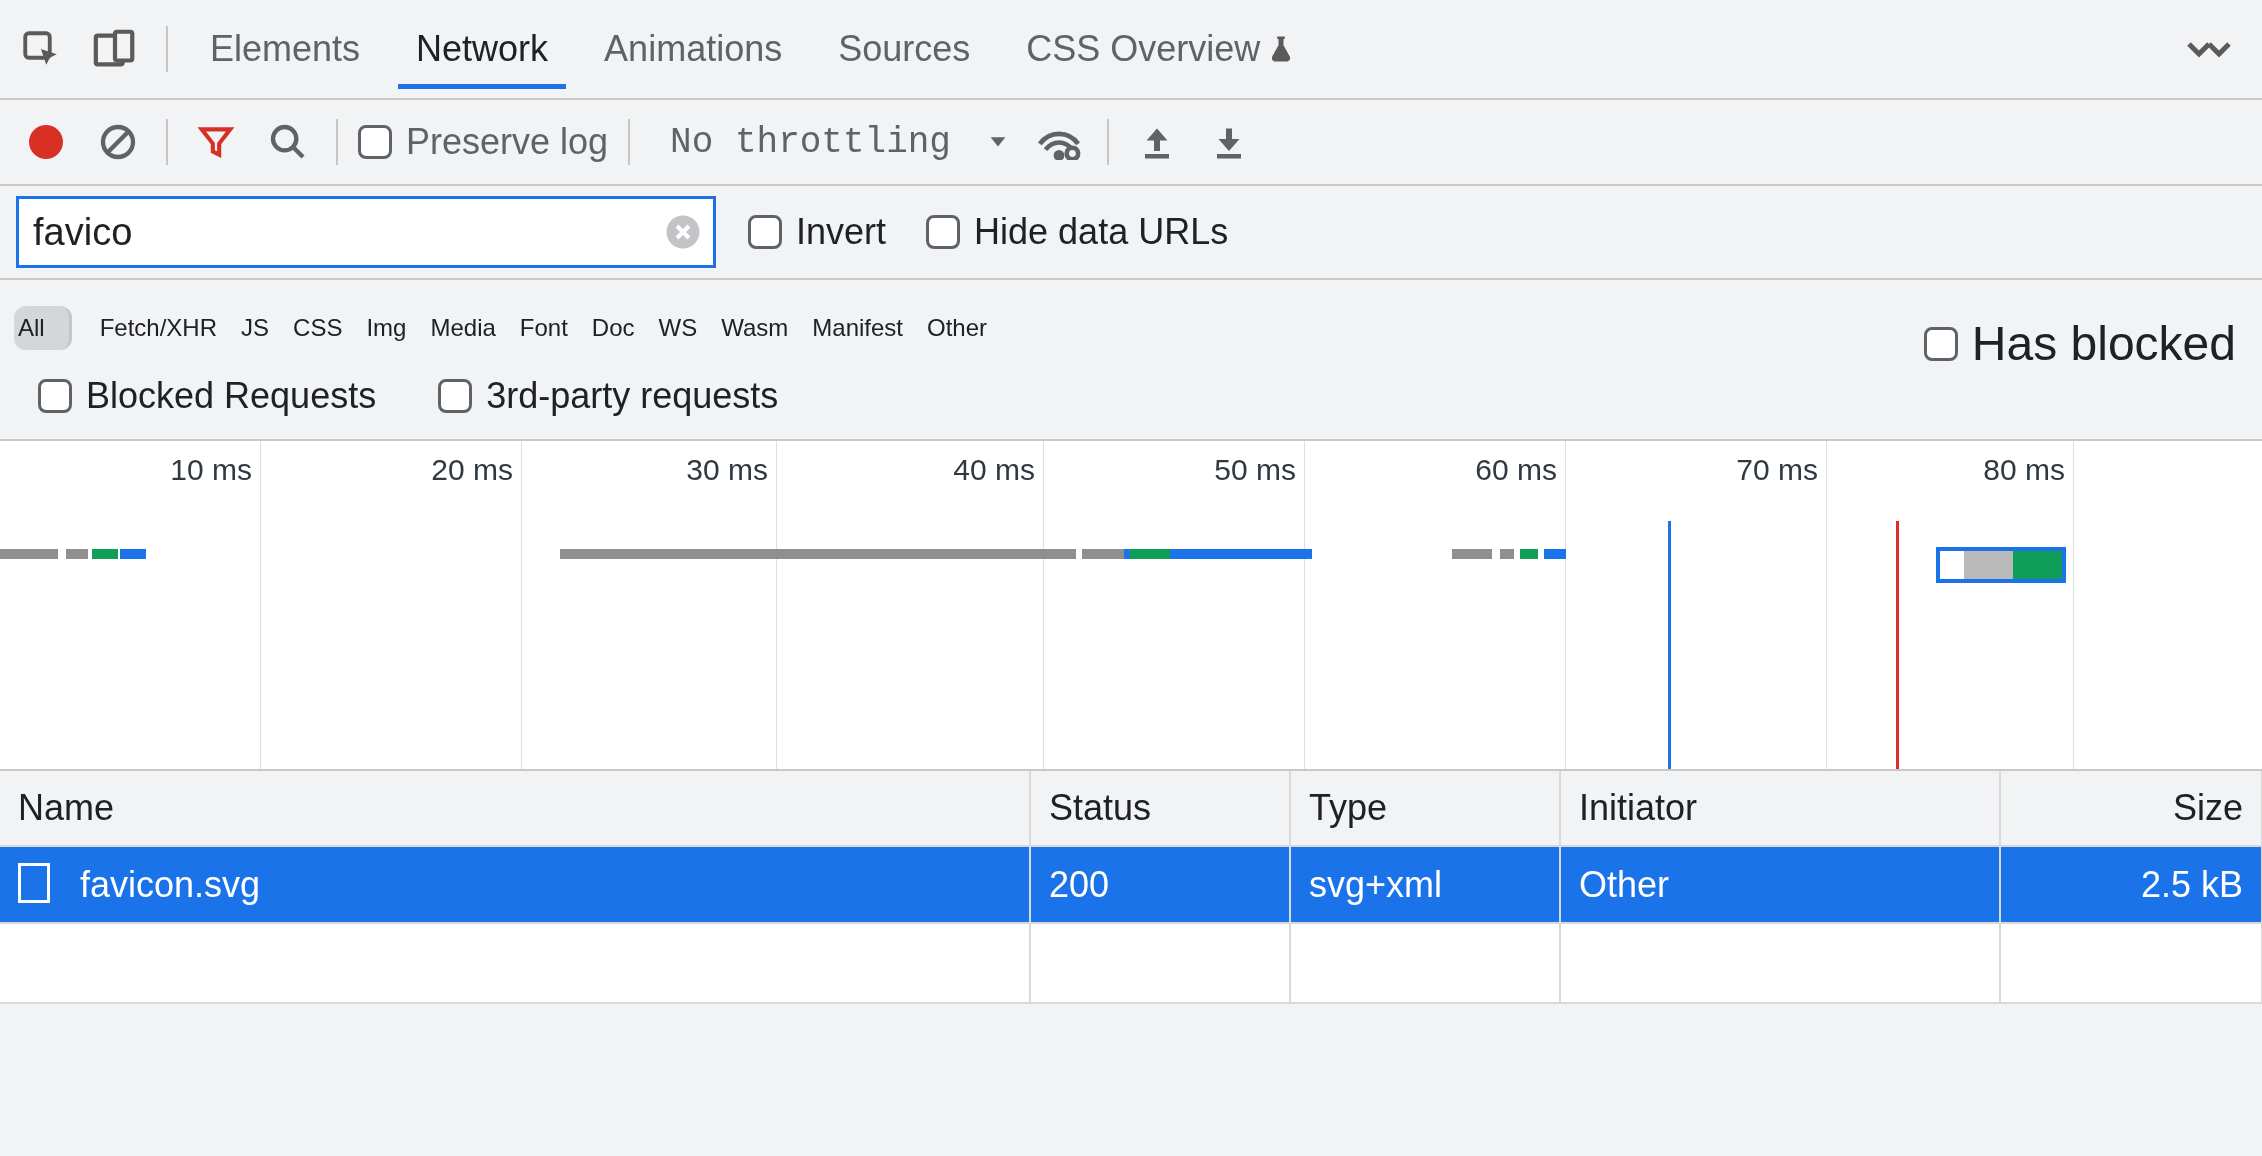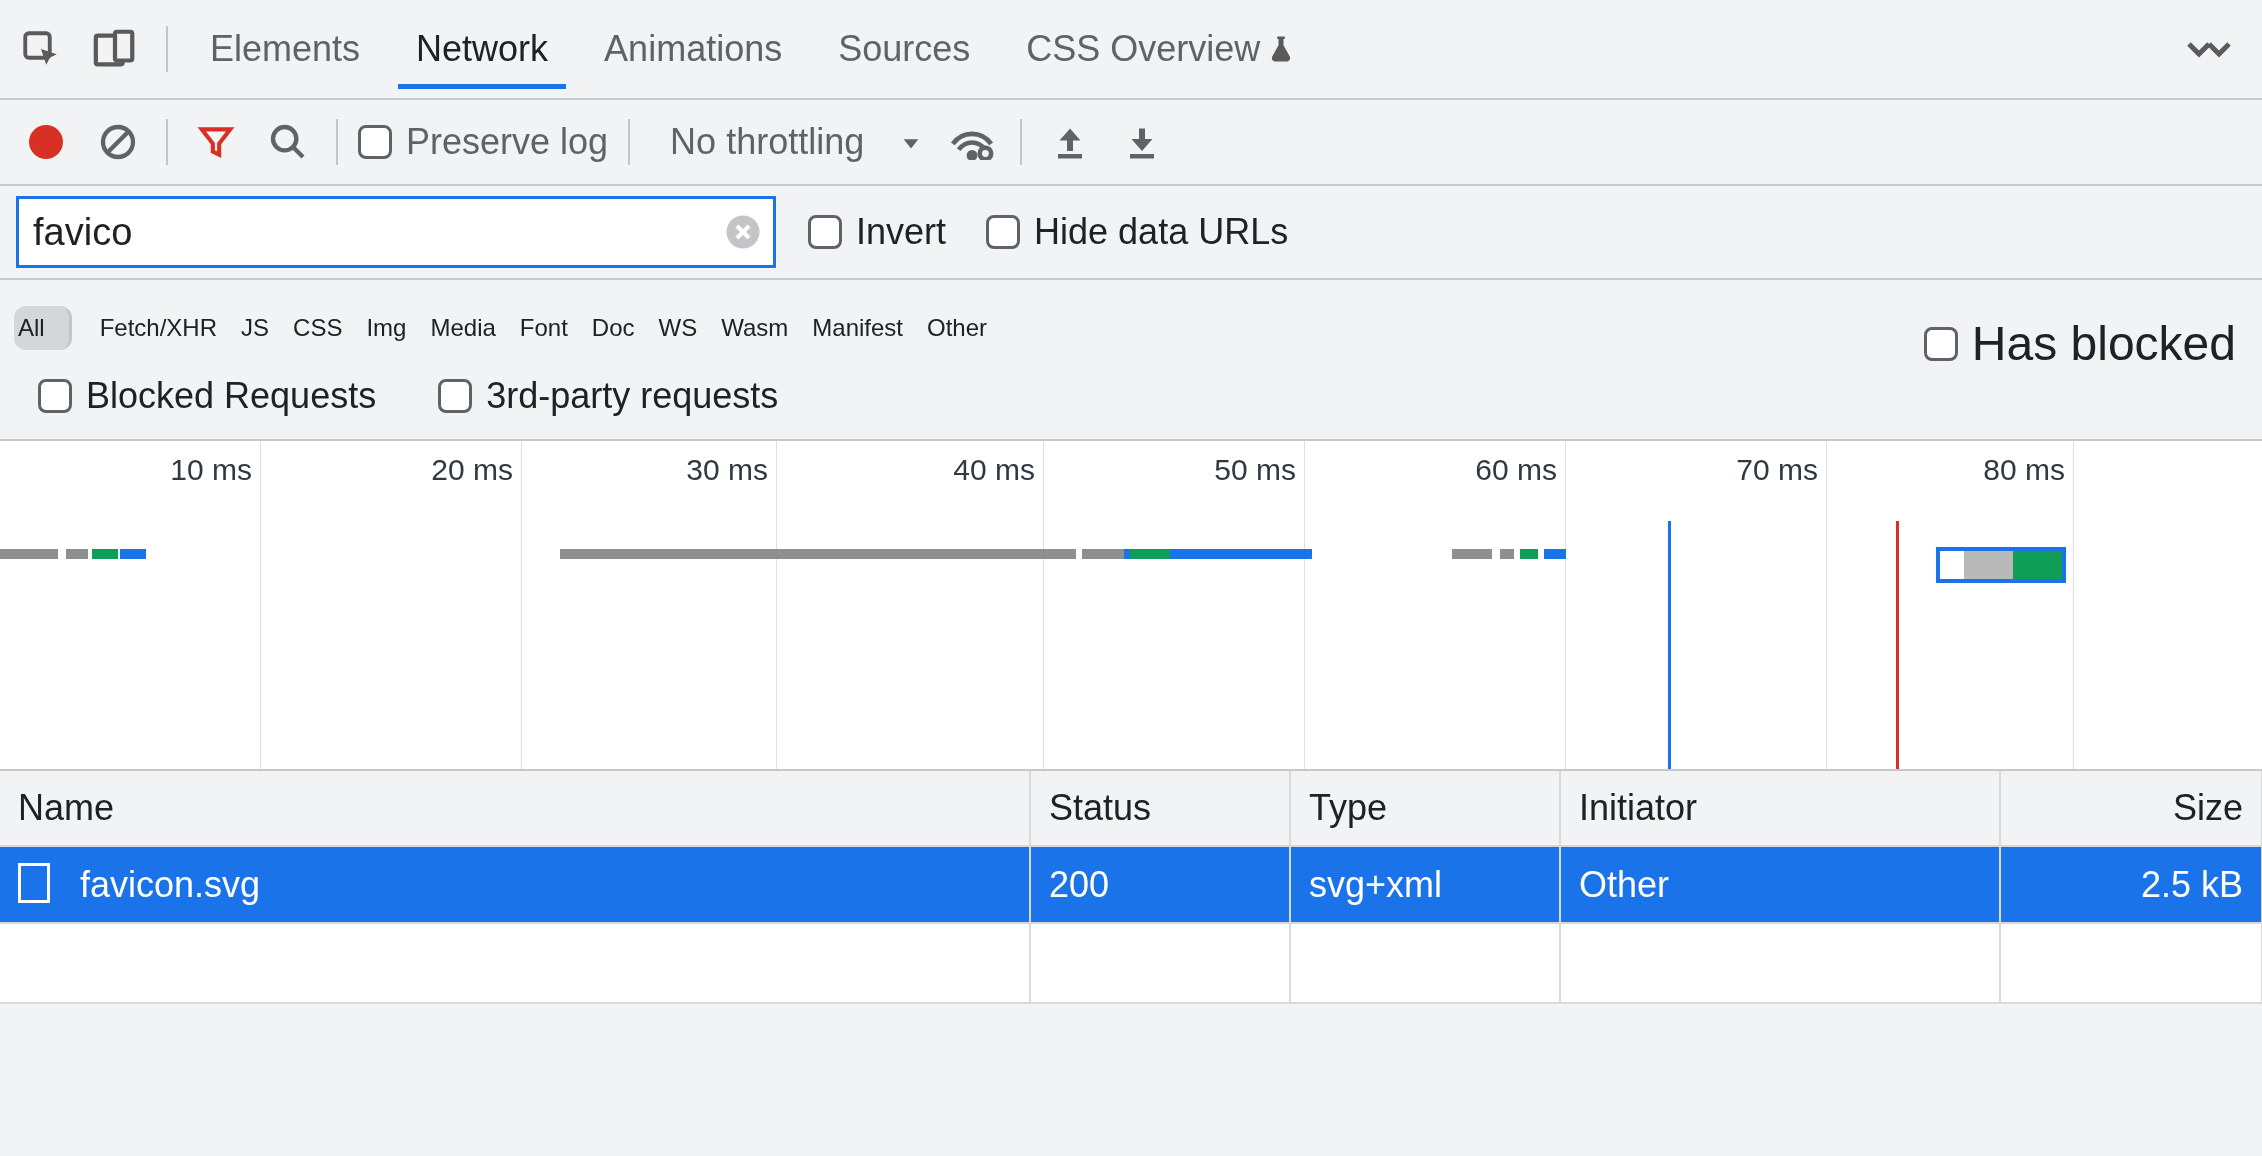--- a/index.html
+++ b/index.html
@@ -93,35 +93,36 @@
     font-size: 36px;
     padding: 0 8px;
   }
   .throttle {
     display: inline-flex;
     align-items: center;
     color: #5f6368;
     font-size: 36px;
     padding: 0 14px 0 28px;
     gap: 36px;
+    font-family: Liberation Mono, monospace;
   }
 
   
   .filter-row {
     display: flex;
     align-items: center;
     gap: 24px;
     padding: 10px 16px;
     border-bottom: 2px solid #c8c8c8;
   }
   .filter-box {
     display: flex;
     align-items: center;
     justify-content: space-between;
-    width: 760px;
+    width: 700px;
     height: 72px;
     background: #fff;
     border: 3px solid #1a73e8;
     padding: 0 10px 0 14px;
   }
   .filter-box input {
     border: none; outline: none;
     flex: 1;
     font-size: 38px;
     color: #202124;

